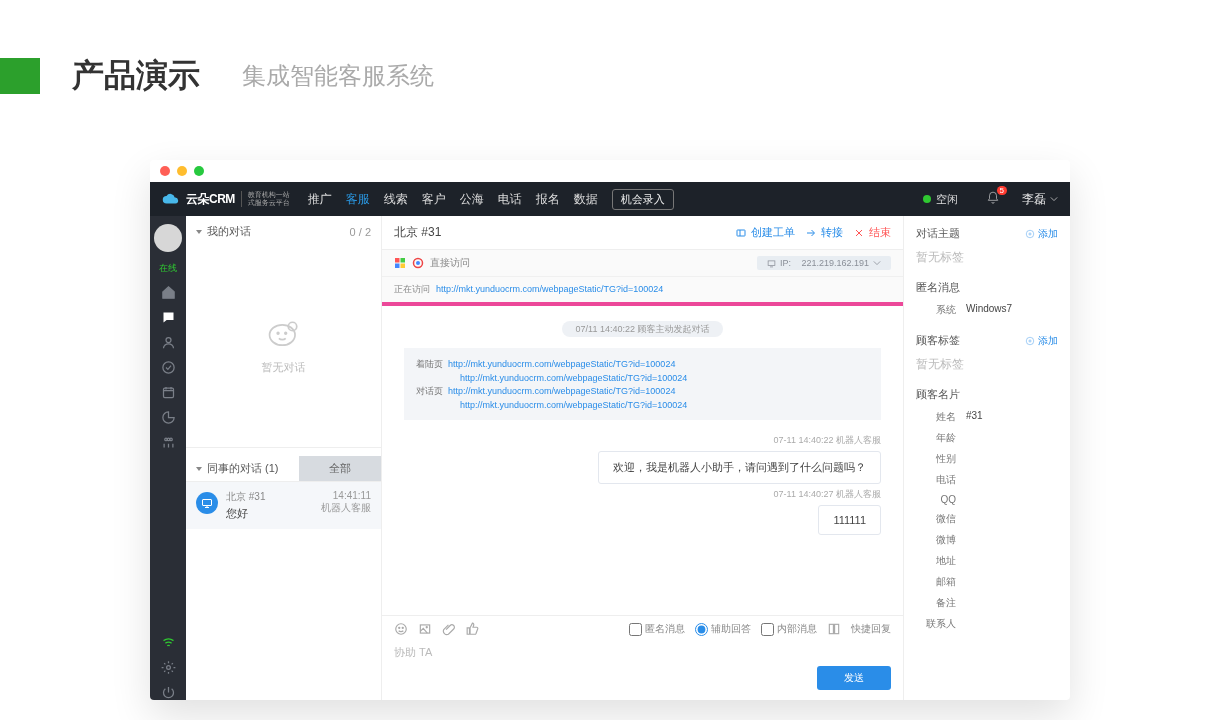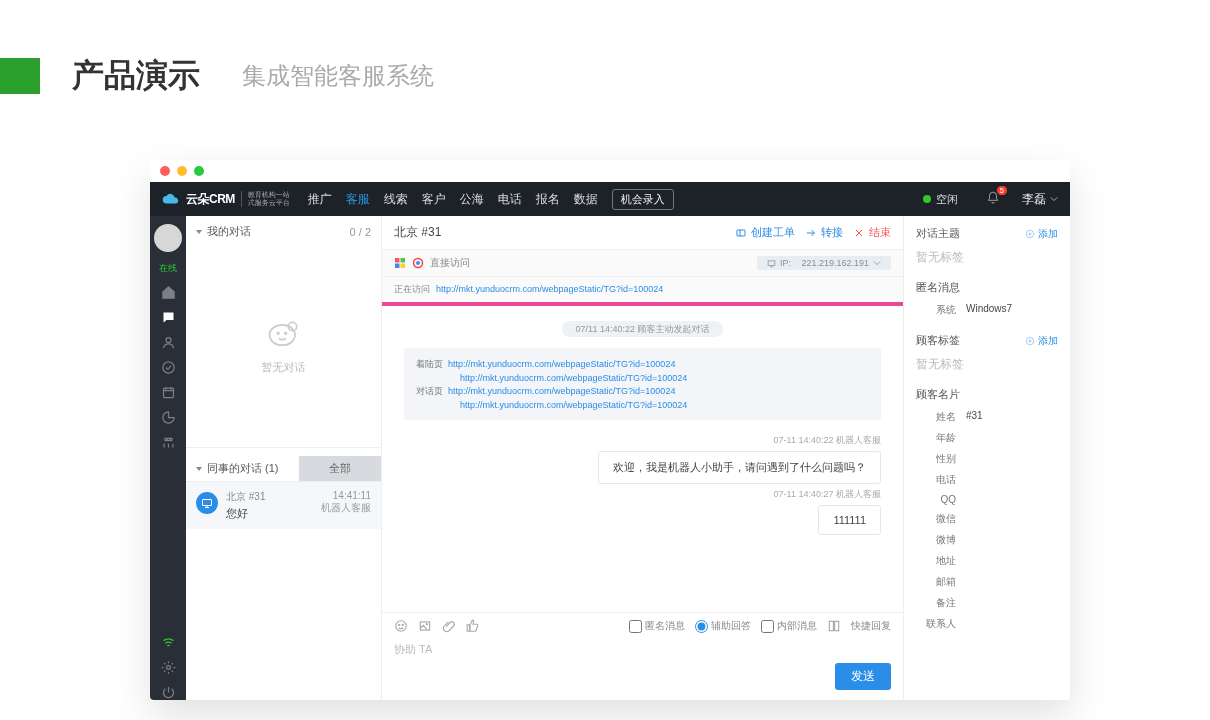--- a/index.html
+++ b/index.html
@@ -103,21 +103,21 @@
 .bubble { max-width: 320px; border: 1px solid #e3e7ee; background: #fff; padding: 8px 14px; font-size: 11px; color: #444; border-radius: 3px; }
 
 .compose-bar { border-top: 1px solid #eee; padding: 6px 12px; display: flex; align-items: center; gap: 10px; font-size: 10px; color: #888; }
 .compose-bar svg { width: 14px; height: 14px; stroke: #aaa; fill: none; stroke-width: 2; cursor: pointer; }
 .compose-bar .chk { display: flex; align-items: center; gap: 3px; }
 .compose-bar input[type=radio], .compose-bar input[type=checkbox] { accent-color: #2a8de8; }
 .compose-area { padding: 4px 12px 8px; }
 .compose-area input.msgin { width: 100%; border: none; font-size: 11px; color: #666; outline: none; }
 .compose-area input.msgin::placeholder { color: #bbb; }
 .send-row { display: flex; justify-content: flex-end; padding: 0 12px 10px; }
-.send-btn { background: #2a8de8; color: #fff; border: none; padding: 5px 16px; border-radius: 3px; font-size: 12px; cursor: pointer; }
+.send-btn { background: #2a8de8; color: #fff; border: none; padding: 5px 27px; border-radius: 3px; font-size: 10px; cursor: pointer; }
 
 
 .col-info { width: 166px; padding: 10px 12px; font-size: 11px; color: #555; overflow: auto; }
 .info-head { display: flex; align-items: center; margin-bottom: 8px; }
 .info-head-title { font-weight: 500; }
 .add-link { margin-left: auto; color: #2a8de8; font-size: 10px; cursor: pointer; display: flex; align-items: center; gap: 3px; }
 .add-link svg { width: 10px; height: 10px; stroke: #2a8de8; fill: none; }
 .muted { color: #bbb; font-size: 12px; margin-bottom: 14px; }
 .info-row { display: flex; margin: 7px 0; font-size: 10px; color: #777; }
 .info-row .k { width: 40px; text-align: right; margin-right: 10px; }

